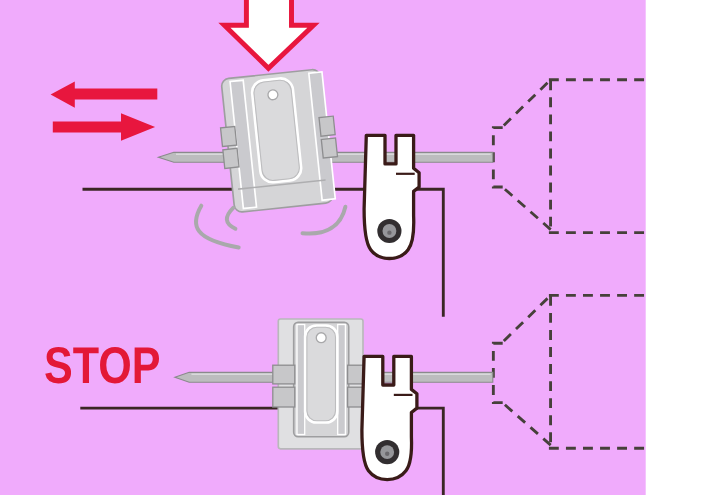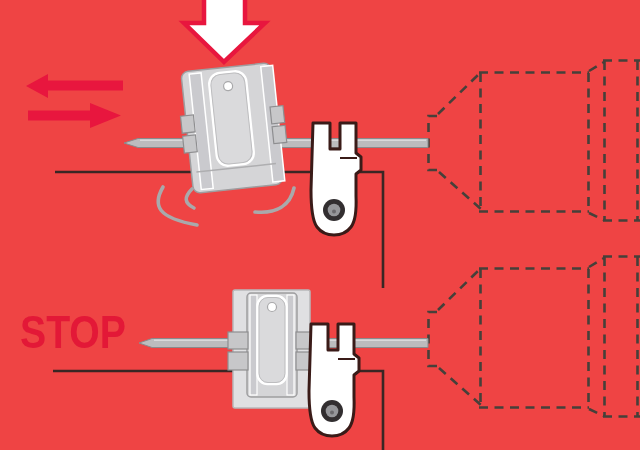--- a/index.html
+++ b/index.html
@@ -1,21 +1,22 @@
 <!DOCTYPE html>
 <html style="--red: #e8163e; --red2: #e31837; --ink: #3a2624; --ink2: #3a1b18; --dash: #46403a; --metal: #d5d5d7; --metalEdge: #9e9ea0; --backing: #e0e0e2; --shaft: #bcbcbe; --shaftEdge: #8a8a8c; --arc: #a9a9ab; --white: #ffffff;"><head>
 <meta charset="utf-8">
 <style>
   html,body{margin:0;padding:0;background:#ffffff;}
   .stage{
     position:relative;
-    width:640px;height:450px;
+    width:567px;height:450px;
     overflow:hidden;
-    background:#ef4444;
+    background:#f0abfc;
     font-family:"Liberation Sans", sans-serif;
+    padding-left:20px;
   }
   svg{display:block;}
   .stop-text{
     font-family:"Liberation Sans", sans-serif;
     font-weight:bold;
   }
 </style>
 </head>
 <body>
 

